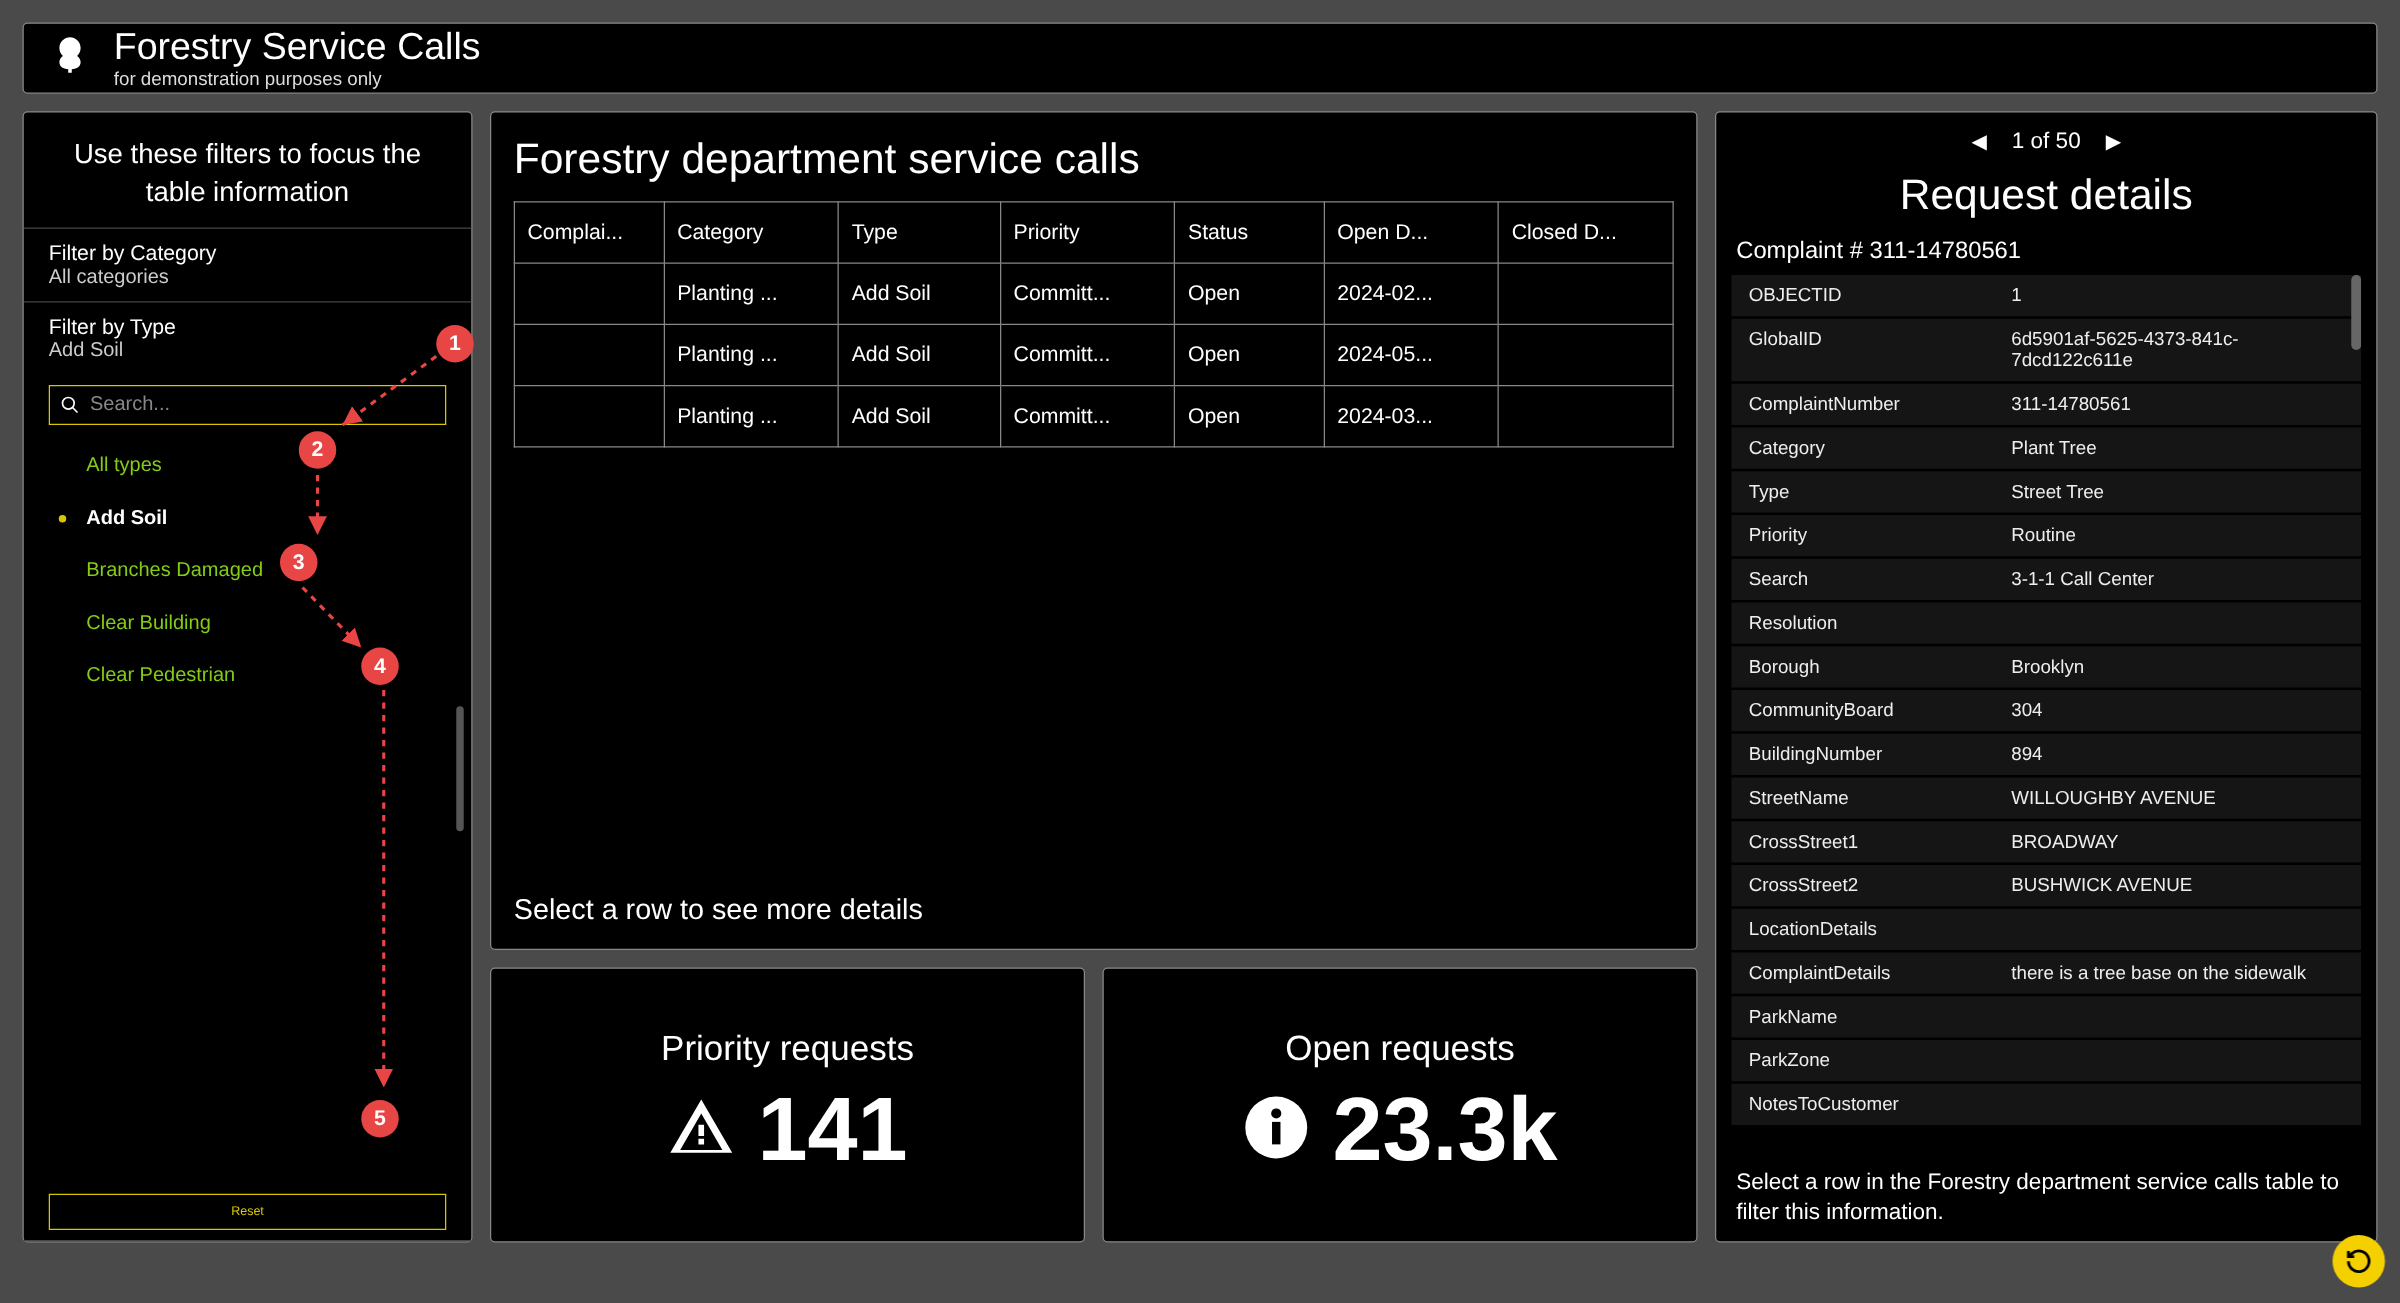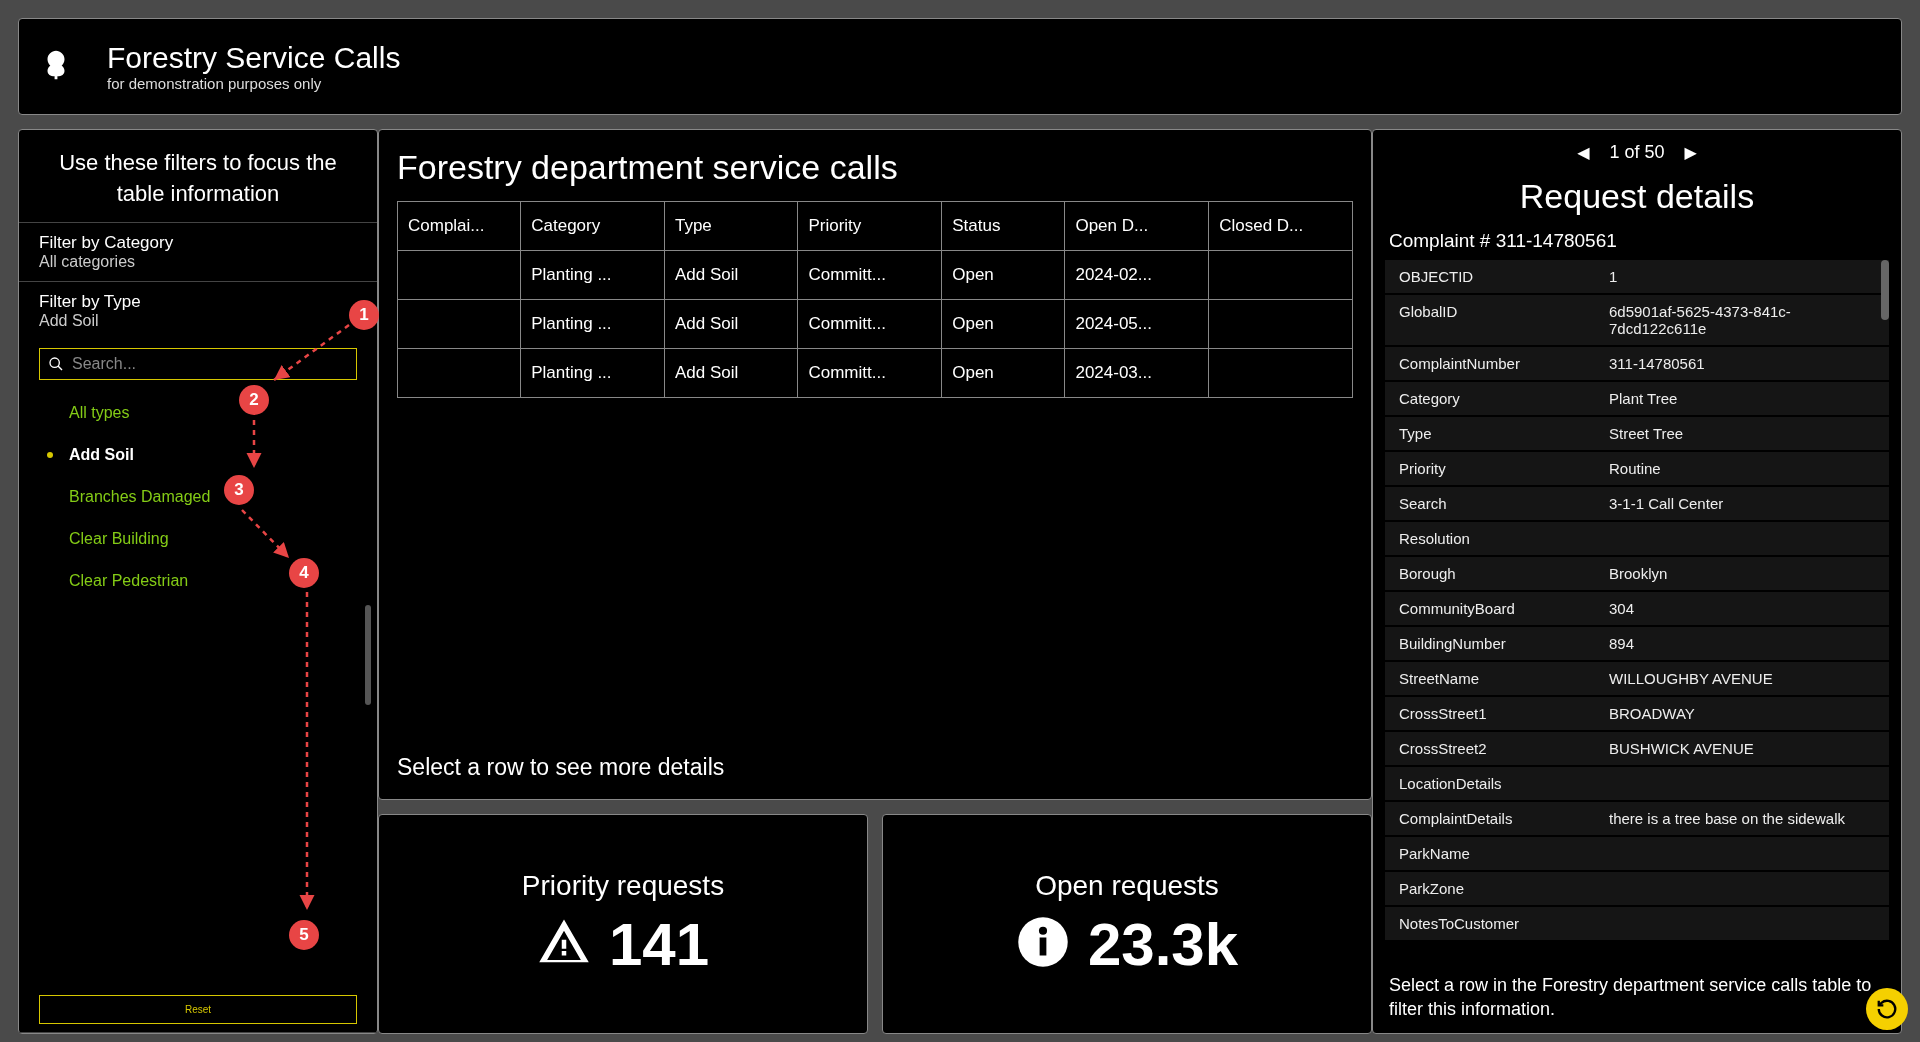--- a/index.html
+++ b/index.html
@@ -9,30 +9,29 @@
   color: #fff;
   width: 1920px;
   height: 1042px;
   padding: 18px;
   overflow: hidden;
 }
 .header {
   border: 1px solid #888;
   border-radius: 4px;
   background: #000;
-  padding: 22px 20px;
+  padding: 2px 20px;
   display: flex;
   align-items: center;
   margin-bottom: 14px;
-  gap: 16px;
 }
 .header .tree-icon { margin-right: 18px; }
 .header .title { font-size: 30px; font-weight: 300; }
 .header .subtitle { font-size: 15px; font-weight: 300; color: #ddd; }
-.layout { display: flex; height: 905px; }
+.layout { display: flex; gap: 14px; height: 905px; }
 .panel { border: 1px solid #888; border-radius: 4px; background: #000; }
 .sidebar { width: 360px; display: flex; flex-direction: column; position: relative; }
 .sidebar .intro { text-align: center; font-size: 22px; font-weight: 300; padding: 18px 20px 12px; line-height: 1.4; }
 .filter-block { border-top: 1px solid #444; padding: 10px 20px; }
 .filter-block .flabel { font-size: 17px; font-weight: 500; }
 .filter-block .fval { font-size: 16px; color: #ccc; }
 .search-wrap { margin: 8px 20px; border: 1px solid #d6c700; display: flex; align-items: center; padding: 6px 8px; }
 .search-wrap svg { flex-shrink: 0; }
 .search-wrap input { background: transparent; border: none; outline: none; color: #fff; font-size: 16px; margin-left: 8px; width: 100%; }
 .search-wrap input::placeholder { color: #888; }
@@ -55,21 +54,21 @@
 th:nth-child(3), td:nth-child(3) { width: 130px; }
 th:nth-child(4), td:nth-child(4) { width: 140px; }
 th:nth-child(5), td:nth-child(5) { width: 120px; }
 th:nth-child(6), td:nth-child(6) { width: 140px; }
 th:nth-child(7), td:nth-child(7) { width: 140px; }
 .table-hint { margin-top: auto; font-size: 23px; padding-top: 10px; }
 .stats-row { display: flex; gap: 14px; height: 220px; }
 .stat-card { flex: 1; display: flex; flex-direction: column; align-items: center; justify-content: center; }
 .stat-label { font-size: 28px; font-weight: 300; margin-bottom: 8px; }
 .stat-val-row { display: flex; align-items: center; gap: 18px; }
-.stat-val { font-size: 60px; font-weight: 600; }
+.stat-val { font-size: 72px; font-weight: 600; }
 .rightcol { width: 530px; display: flex; flex-direction: column; padding: 8px 6px; }
 .pager { display: flex; justify-content: center; align-items: center; gap: 20px; font-size: 18px; padding: 4px 0 8px; }
 .pager .arrow { cursor: pointer; font-size: 16px; }
 .req-title { text-align: center; font-size: 34px; font-weight: 300; margin: 6px 0 14px; }
 .complaint-id { font-size: 19px; font-weight: 400; margin: 0 10px 8px; }
 .details-scroll { flex: 1; overflow: hidden; position: relative; margin: 0 6px; }
 .detail-row { display: flex; background: #151515; margin-bottom: 2px; padding: 8px 14px; font-size: 15px; }
 .detail-key { width: 210px; flex-shrink: 0; color: #eee; }
 .detail-val { flex: 1; color: #eee; word-break: break-word; }
 .details-scroll .scroll-thumb2 { position: absolute; right: 0px; top: 0; width: 8px; height: 60px; background: #666; border-radius: 4px; }

